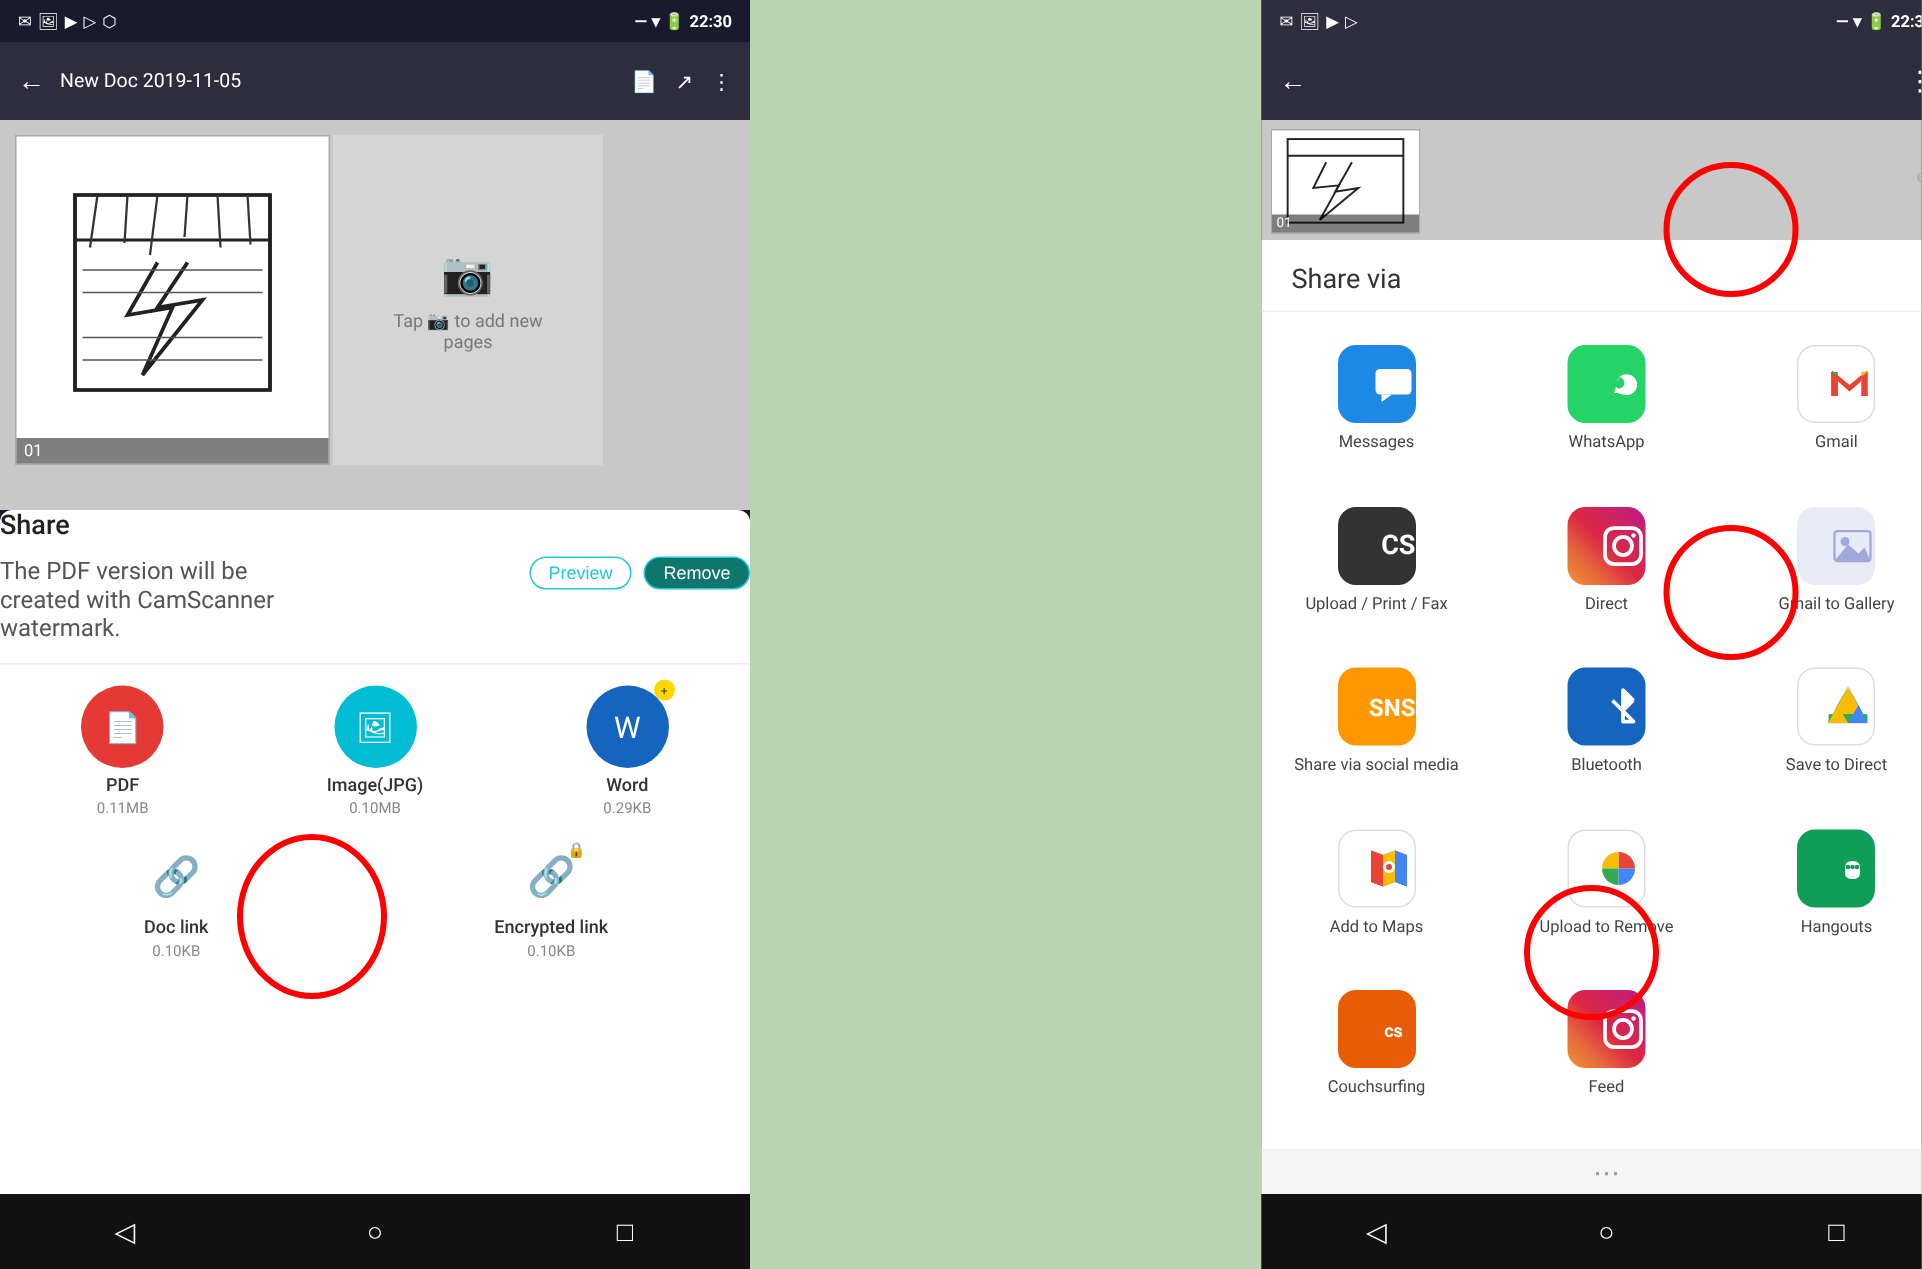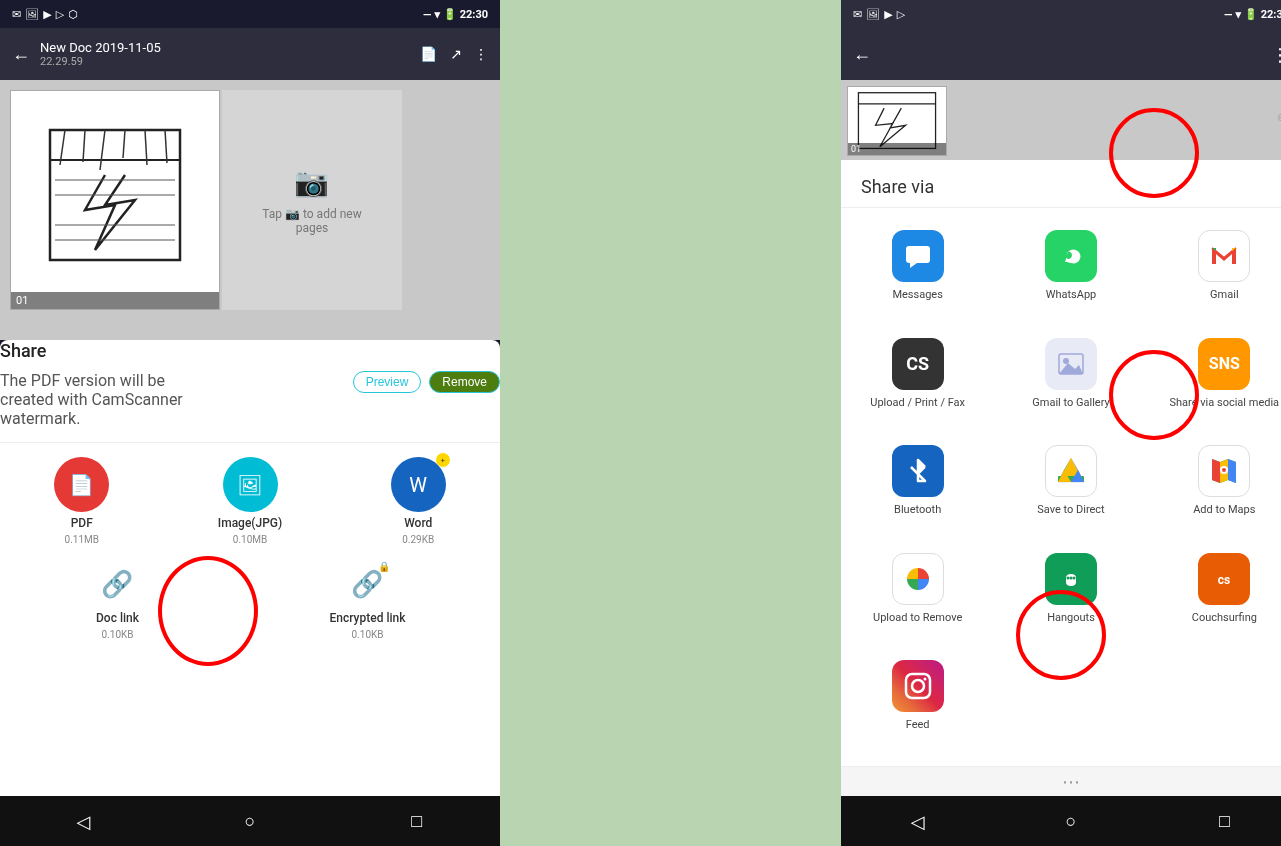--- a/index.html
+++ b/index.html
@@ -150,21 +150,21 @@
     .share-btn {
       border: 1px solid #26c6da;
       color: #26c6da;
       border-radius: 14px;
       padding: 3px 12px;
       font-size: 12px;
       background: white;
       cursor: pointer;
     }
     .share-btn.remove {
-      background: #4d7c0f;
+      background: #0f766e;
       color: white;
     }
 
     .divider {
       height: 1px;
       background: #eee;
       margin-bottom: 14px;
     }
 
     .share-options {
@@ -306,21 +306,21 @@
       cursor: pointer;
       position: relative;
     }
 
     .app-icon {
       width: 52px;
       height: 52px;
       border-radius: 12px;
       display: flex;
       align-items: center;
-      justify-content: center;
+      justify-content: flex-end;
       font-size: 24px;
       color: white;
       overflow: hidden;
     }
 
     .app-label {
       font-size: 11px;
       color: #444;
       text-align: center;
       line-height: 1.2;
@@ -396,21 +396,20 @@
         <span>▾</span>
         <span>🔋</span>
         <span>22:30</span>
       </div>
     </div>
 
     <div class="top-bar">
       <span style="font-size:18px; cursor:pointer;">←</span>
       <div class="top-bar-title">
         <div style="font-size:13px;">New Doc 2019-11-05</div>
-        <div style="font-size:11px; color:#aaa;">22.29.59</div>
       </div>
       <div class="top-bar-icons">
         <span style="cursor:pointer; font-size:14px;">📄</span>
         <span style="cursor:pointer; font-size:14px;">↗</span>
         <span style="cursor:pointer; font-size:14px;">⋮</span>
       </div>
     </div>
 
     <div class="doc-area">
       <div class="doc-page">
@@ -587,20 +586,30 @@
             </svg>
           </div>
           <span class="app-label">Gmail</span>
         </div>
 
         <div class="app-item">
           <div class="app-icon ic-cs">
             <span style="color:white; font-weight:bold; font-size:18px;">CS</span>
           </div>
           <span class="app-label">Upload / Print / Fax</span>
+        </div>
+        <div class="app-item">
+          <div class="app-icon ic-instagram">
+            <svg width="30" height="30" viewBox="0 0 30 30">
+                <rect x="3" y="3" width="24" height="24" rx="6" fill="none" stroke="white" stroke-width="2.5"></rect>
+                <circle cx="15" cy="15" r="6" fill="none" stroke="white" stroke-width="2.5"></circle>
+                <circle cx="22" cy="8" r="1.5" fill="white"></circle>
+              </svg>
+          </div>
+          <span class="app-label">Direct</span>
         </div>
         <div class="app-item">
           <div class="app-icon ic-gallery">
             <svg width="30" height="30" viewBox="0 0 30 30">
                 <rect x="3" y="5" width="24" height="20" rx="2" fill="#e8eaf6" stroke="#9fa8da" stroke-width="1.5"></rect>
                 <circle cx="10" cy="12" r="3" fill="#9fa8da"></circle>
                 <polygon points="3,25 12,14 19,20 23,16 27,25" fill="#9fa8da"></polygon>
               </svg>
           </div>
           <span class="app-label">Gmail to Gallery</span>

